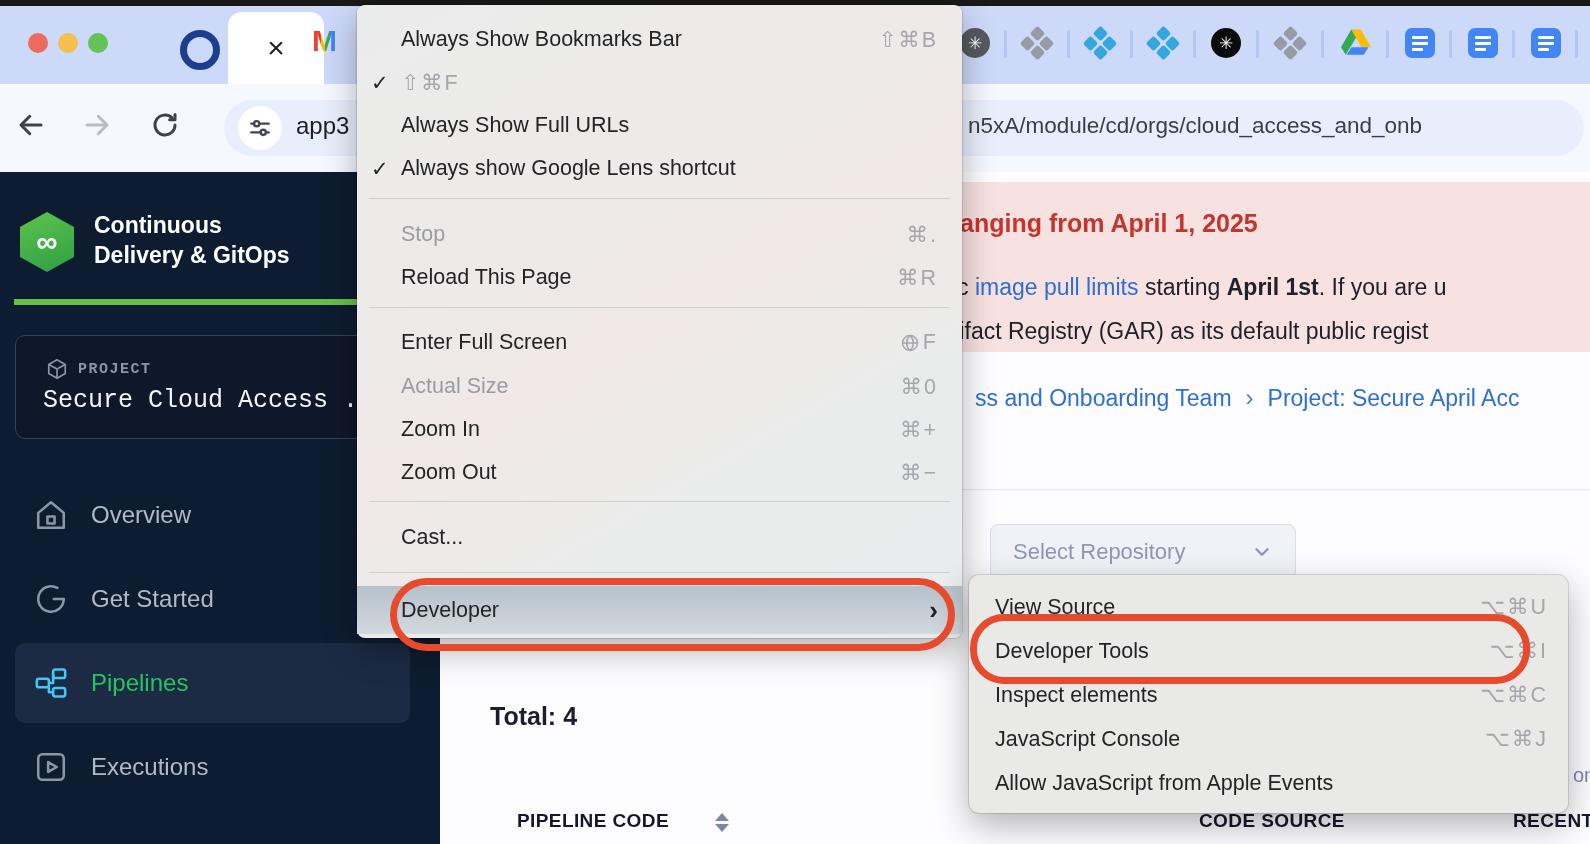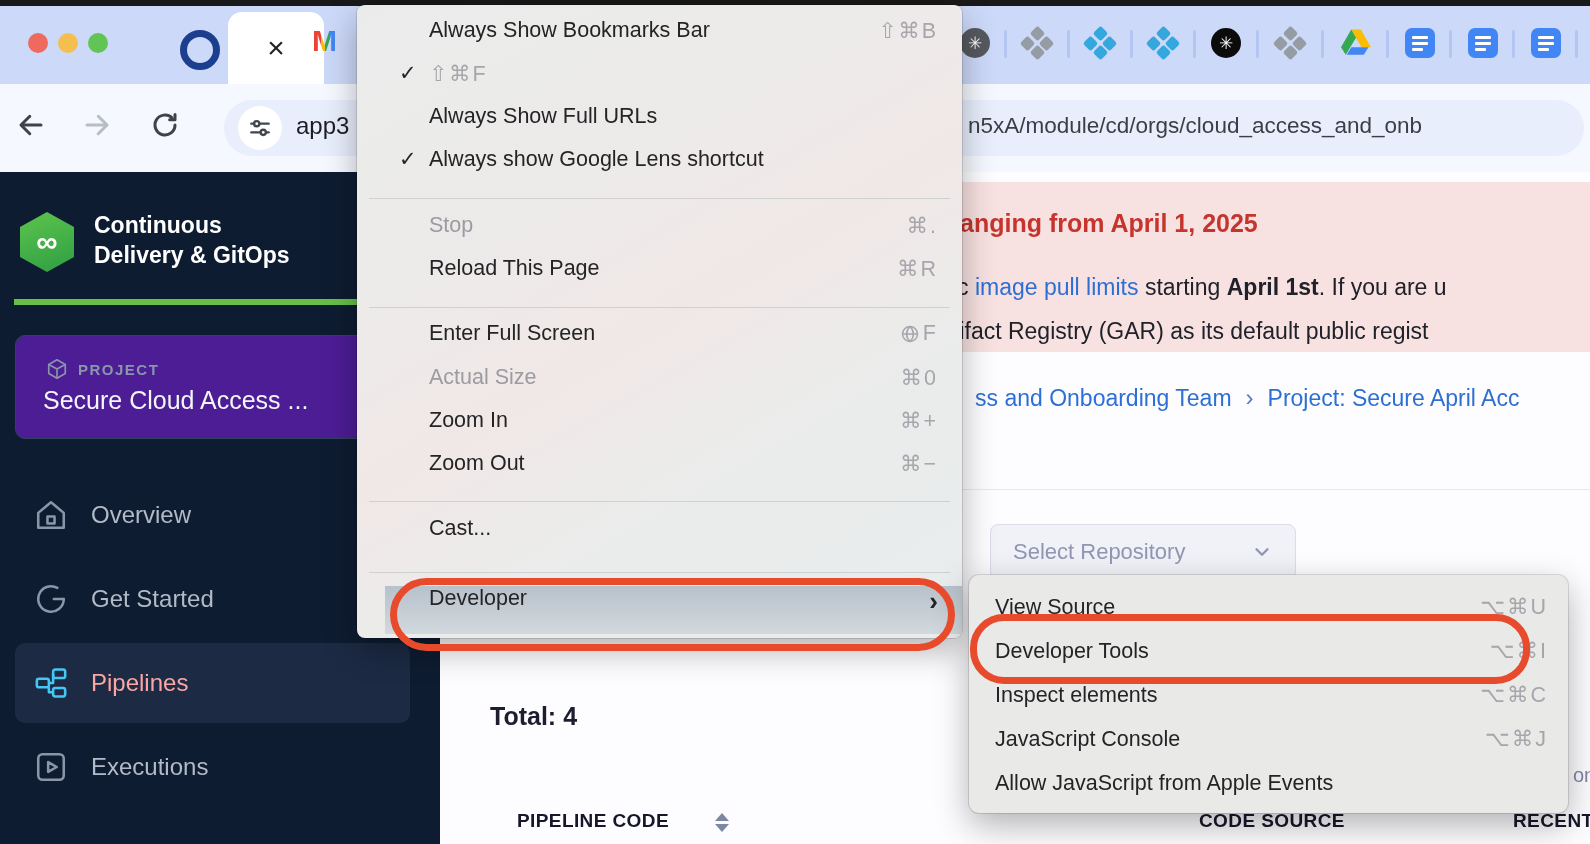--- a/index.html
+++ b/index.html
@@ -47,28 +47,28 @@
   .urltext-r{left:968px;top:113px;font-size:22.5px;color:#3a3e45;white-space:nowrap;}
 
   
   .sidebar{left:0;top:172px;width:440px;height:672px;background:#0e1c31;}
   .hexlogo{left:20px;top:212px;width:54px;height:60px;
            clip-path:polygon(50% 0,100% 25%,100% 75%,50% 100%,0 75%,0 25%);
            background:linear-gradient(160deg,#5cc44d,#2f9e44);display:flex;align-items:center;justify-content:center;
            color:#fff;font-size:30px;font-weight:bold;}
   .modtitle{left:94px;top:210px;color:#fff;font-size:23px;font-weight:bold;line-height:30px;}
   .greenbar{left:14px;top:299px;width:426px;height:6px;background:#67bf47;}
-  .projcard{left:15px;top:335px;width:391px;height:102px;border:1.5px solid #33425b;border-radius:10px;background:#4c1d95;}
+  .projcard{left:15px;top:335px;width:391px;height:102px;border:1.5px solid #33425b;border-radius:10px;background:#0f172a;font-family:Liberation Mono, monospace;}
   .projhead{left:30px;top:22px;display:flex;align-items:center;gap:10px;color:#8a96ab;}
   .projlabel{font-size:15px;font-weight:bold;letter-spacing:1.5px;color:#8a96ab;}
   .projname{left:27px;top:50px;font-size:25px;color:#f3f5f8;white-space:nowrap;}
   .navrow{left:15px;width:395px;height:80px;display:flex;align-items:center;gap:22px;padding-left:18px;
           box-sizing:border-box;color:#b2bac7;font-size:24px;border-radius:10px;}
   .navrow .nvic{width:36px;height:36px;flex:none;display:flex;align-items:center;justify-content:center;}
-  .navrow.sel{background:#1c2a44;color:#fca5a5;}
+  .navrow.sel{background:#1c2a44;color:#22c55e;}
 
   
   .content{left:440px;top:172px;width:1150px;height:672px;background:#fdfdff;}
   .banner{left:460px;top:182px;width:1130px;height:170px;background:#f8e1e1;border-radius:10px 0 0 10px;}
   .ban-title{left:960px;top:209px;font-size:25px;font-weight:bold;color:#c5352e;white-space:nowrap;text-align:right;}
   .ban-line{font-size:23px;color:#20222a;white-space:nowrap;}
   .bl1{left:957px;top:274px;}
   .bl2{left:953px;top:318px;}
   .blink{color:#2d6fd4;}
   .crumb{left:975px;top:384px;font-size:23px;color:#2d6fd4;white-space:nowrap;display:flex;gap:14px;align-items:center;}
@@ -84,22 +84,22 @@
   .sorticon i:nth-child(1){top:2px;border-bottom:8px solid #7c87a3;}
   .sorticon i:nth-child(2){top:13px;border-top:8px solid #7c87a3;}
   .strayon{left:1573px;top:764px;font-size:20px;color:#8186ab;}
 
   
   .menu{left:357px;top:5px;width:605px;height:633px;border-radius:8px;
         background:linear-gradient(150deg,#eaeceb 0%,#edeae9 35%,#f0e8e7 50%,#eaeceb 70%,#e9eced 100%);
         box-shadow:0 12px 34px rgba(0,0,0,.3),0 0 0 1px rgba(0,0,0,.12);}
   .submenu{left:969px;top:575px;width:599px;height:238px;border-radius:10px;background:#e9e9e8;
         box-shadow:0 12px 34px rgba(0,0,0,.3),0 0 0 1px rgba(0,0,0,.12);}
-  .mrow{left:0;right:0;height:43px;display:flex;align-items:flex-start;justify-content:space-between;
-        padding:0 24px 0 44px;font-size:21.5px;color:#242427;margin-left:28px;}
+  .mrow{left:0;right:0;height:43px;display:flex;align-items:center;justify-content:space-between;
+        padding:0 24px 0 44px;font-size:21.5px;color:#242427;}
   .mrow .mshort{color:#a6a6ac;letter-spacing:2px;display:flex;align-items:center;gap:3px;}
   .mrow.dis{color:#9b9ba1;}
   .mcheck{position:absolute;left:14px;font-size:21px;color:#242427;}
   .msep{left:12px;right:12px;height:0;border-top:1px solid #cfd0d4;}
   .mrow.hl{height:48px;background:linear-gradient(180deg,#b7c1cb,#d2d9de);}
   .mchev{font-size:26px;font-weight:bold;color:#232326;}
   .srow{left:0;right:0;height:44px;display:flex;align-items:center;justify-content:space-between;
         padding:0 20px 0 26px;font-size:21.5px;color:#242427;}
   .srow .mshort{color:#a6a6ac;letter-spacing:2px;}
 

